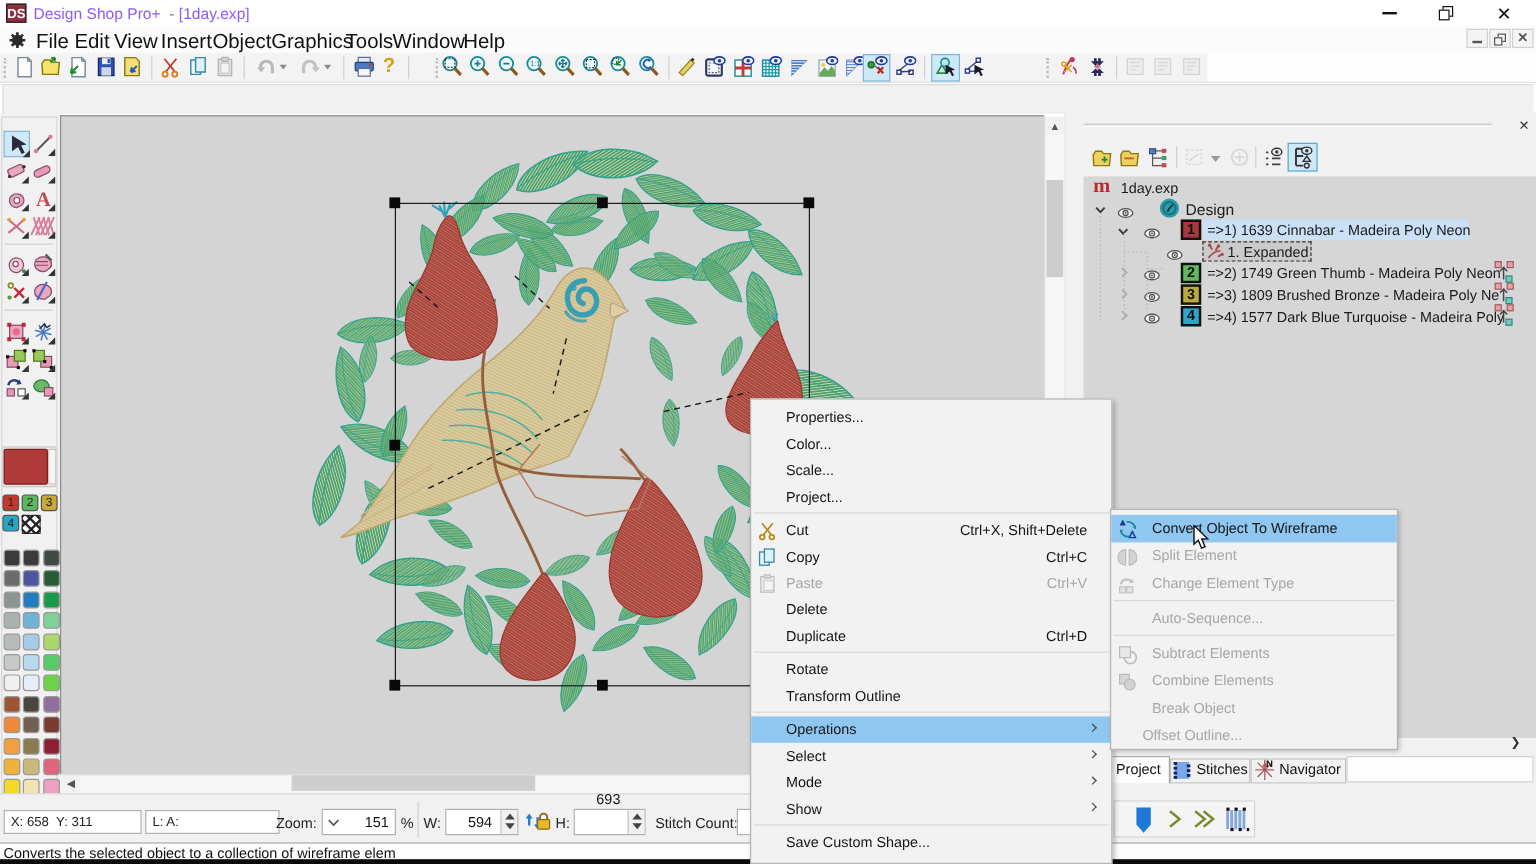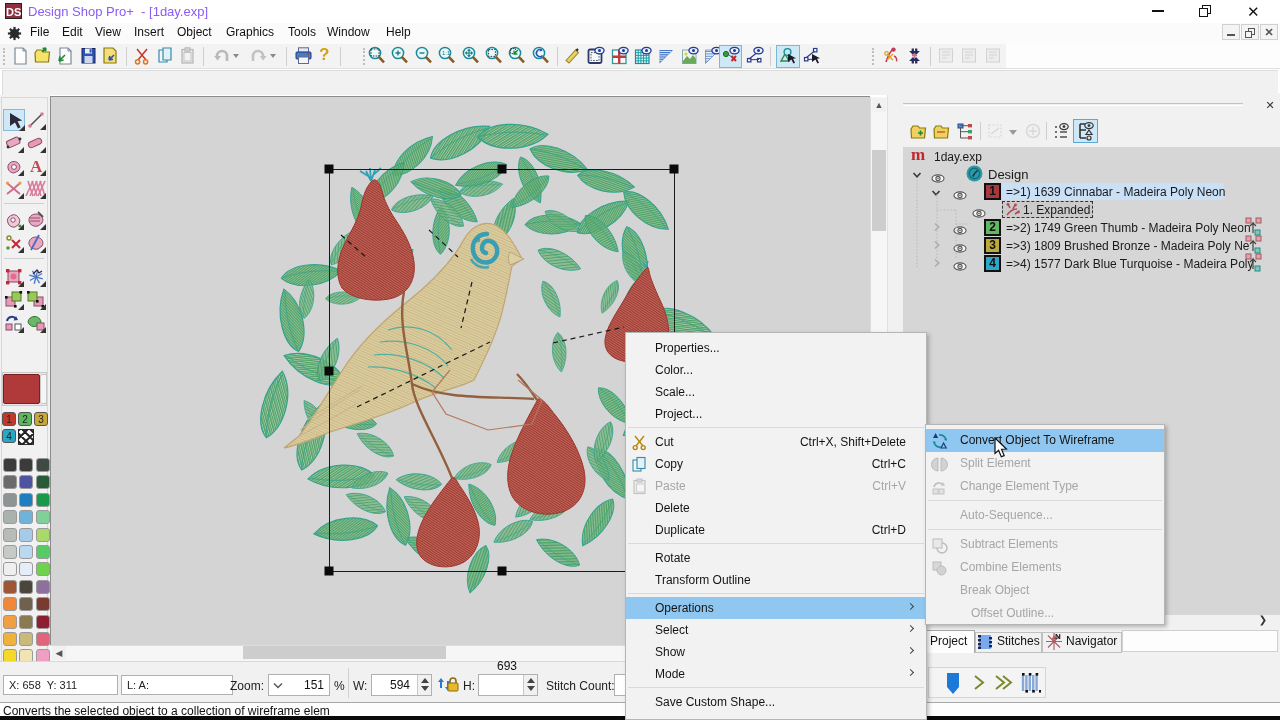--- a/index.html
+++ b/index.html
@@ -1,19 +1,19 @@
 <!DOCTYPE html>
 <html><head><meta charset="utf-8">
 <style>
 *{margin:0;padding:0;box-sizing:border-box}
 body{width:1280px;height:720px;overflow:hidden;font-family:"Liberation Sans",sans-serif;background:#fff;position:relative}
 .abs{position:absolute}
 #titlebar{left:0;top:0;width:1123px;height:23px;background:#fff}
 #menubar{left:0;top:23px;width:1280px;height:21px;background:#fbfbfb}
-.mi{display:inline-block;font-size:12px;color:#111;margin-right:0}
+.mi{display:inline-block;font-size:17px;color:#111;margin-right:0}
 #toolbar1{left:0;top:44px;width:1280px;height:25px;background:#f3f3f3;border-bottom:1px solid #e0e0e0}
 #strip{left:2px;top:70px;width:1276px;height:25px;background:#f1f1f1;border-top:1px solid #dcdcdc;border-left:1px solid #dcdcdc}
 #leftpane{left:0;top:95px;width:50px;height:607px;background:#f1f1f1}
 #canvas{left:50px;top:96px;width:820px;height:549px;background:#d4d4d4;border-top:1px solid #8c8c8c;border-left:1px solid #8c8c8c}
 #vsb{left:870px;top:97px;width:17px;height:548px;background:#f6f6f6;border-left:1px solid #dcdcdc}
 #hsb{left:50px;top:645px;width:837px;height:16px;background:#f6f6f6;border-top:1px solid #dcdcdc}
 #rightpanel{left:895px;top:93px;width:385px;height:627px;background:#f1f1f1}
 #tree{left:903px;top:147px;width:377px;height:468px;background:#d6d6d6}
 #statusbar{left:0;top:661px;width:903px;height:41px;background:#f1f1f1;border-top:1px solid #d8d8d8}
 #messagebar{left:0;top:702px;width:1280px;height:14px;background:#fdfdfd;border-top:1px solid #a8a8a8}
@@ -935,22 +935,22 @@
         <rect x="5.5" y="6" width="8" height="8" fill="#f5f5f5" stroke="#cccccc"></rect>
       </svg>Paste<span class="sc gray">Ctrl+V</span></div>
     <div class="ci">Delete</div>
     <div class="ci">Duplicate<span class="sc">Ctrl+D</span></div>
     <div class="csep"></div>
     <div class="ci">Rotate</div>
     <div class="ci">Transform Outline</div>
     <div class="csep"></div>
     <div class="ci hl">Operations<span class="ar"></span></div>
     <div class="ci">Select<span class="ar"></span></div>
+    <div class="ci">Mode<span class="ar"></span></div>
     <div class="ci">Show<span class="ar"></span></div>
-    <div class="ci">Mode<span class="ar"></span></div>
     <div class="csep"></div>
     <div class="ci">Save Custom Shape...</div>
   </div>
 <div class="abs ctx" style="left:925px;top:424px;width:240px;height:201px;padding-top:4px">
     <div class="ci hl" style="height:23px;line-height:23px;padding-left:34px"><svg class="abs" style="left:5px;top:3px" width="18" height="18" viewBox="0 0 18 18">
         <path d="M2,6 l2.6,-5 2.6,5 z" fill="#1a3a8a"></path>
         <path d="M10,16 l2.6,-5 2.6,5 z" fill="none" stroke="#1a3a8a" stroke-width="1.2"></path>
         <path d="M8,3 a6,6 0 0 1 7,5" fill="none" stroke="#1a8aa0" stroke-width="1.6"></path>
         <path d="M15.5,6 l0.3,3 -2.8,-1.2 z" fill="#1a8aa0"></path>
         <path d="M10,15 a6,6 0 0 1 -7,-5" fill="none" stroke="#1a8aa0" stroke-width="1.6"></path>
@@ -971,16 +971,16 @@
     <div class="csep"></div>
     <div class="ci gray" style="height:23px;line-height:23px;padding-left:34px"><svg class="abs" style="left:5px;top:4px" width="17" height="17" viewBox="0 0 17 17">
         <rect x="2" y="2" width="9" height="9" fill="#e8e8e8" stroke="#bbb"></rect>
         <path d="M11,6 a5,5 0 1 1 -5,5" fill="none" stroke="#bbb" stroke-width="1.4"></path>
       </svg>Subtract Elements</div>
     <div class="ci gray" style="height:23px;line-height:23px;padding-left:34px"><svg class="abs" style="left:5px;top:4px" width="17" height="17" viewBox="0 0 17 17">
         <rect x="2" y="2" width="8" height="8" fill="#d8d8d8" stroke="#bbb"></rect>
         <circle cx="10.5" cy="10.5" r="4.5" fill="#d2d2d2" stroke="#bbb"></circle>
       </svg>Combine Elements</div>
     <div class="ci gray" style="height:23px;line-height:23px;padding-left:34px">Break Object</div>
-    <div class="ci gray" style="height:23px;line-height:23px;padding-left:45px">Offset Outline...</div>
+    <div class="ci gray" style="height:23px;line-height:23px;padding-left:26px">Offset Outline...</div>
   </div>
 <svg class="abs" style="left:994px;top:437px" width="16" height="22" viewBox="0 0 16 22">
     <path d="M1,1 L1,16.5 L4.6,13.2 L7.3,19.8 L10.2,18.6 L7.5,12.2 L12.4,12 Z" fill="#fff" stroke="#111" stroke-width="1.2"></path>
   </svg>
 </body></html>

